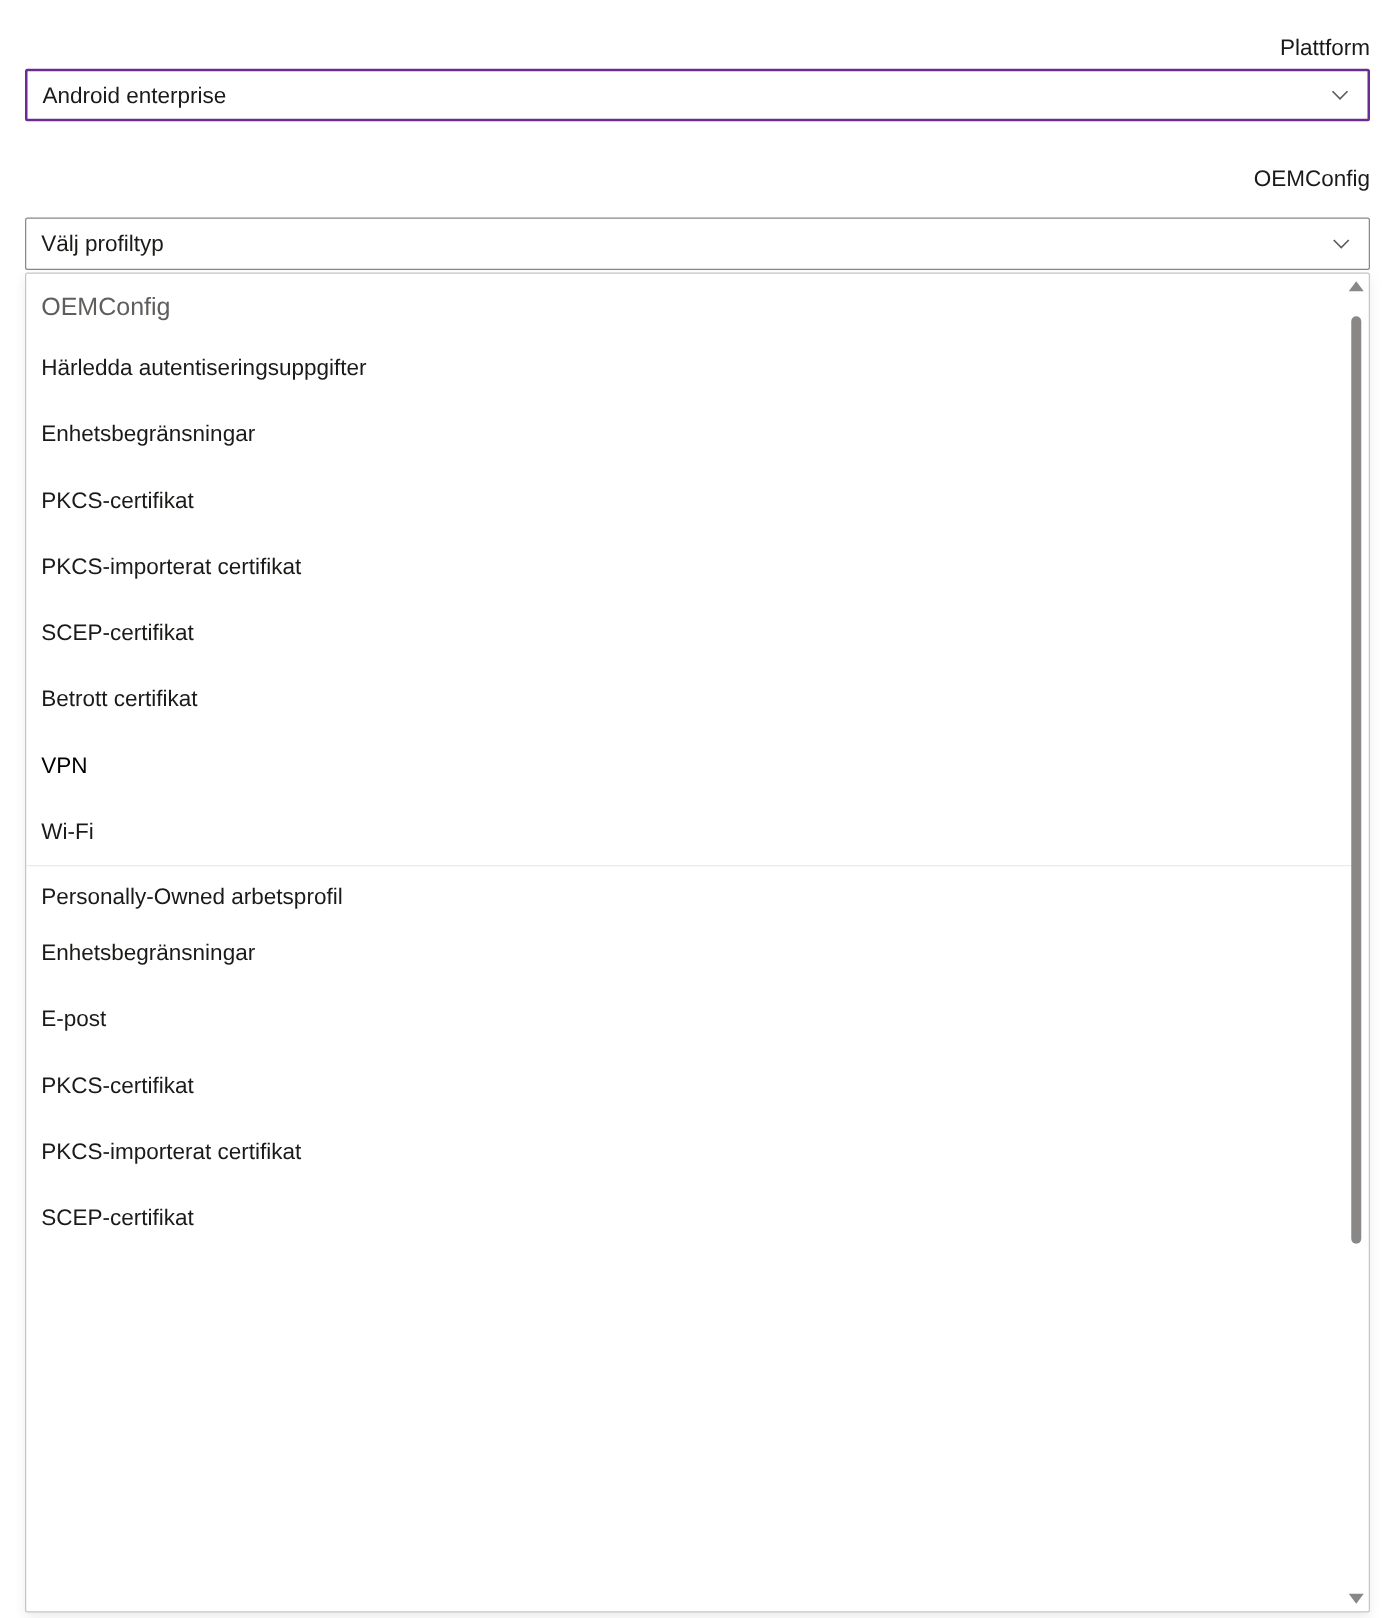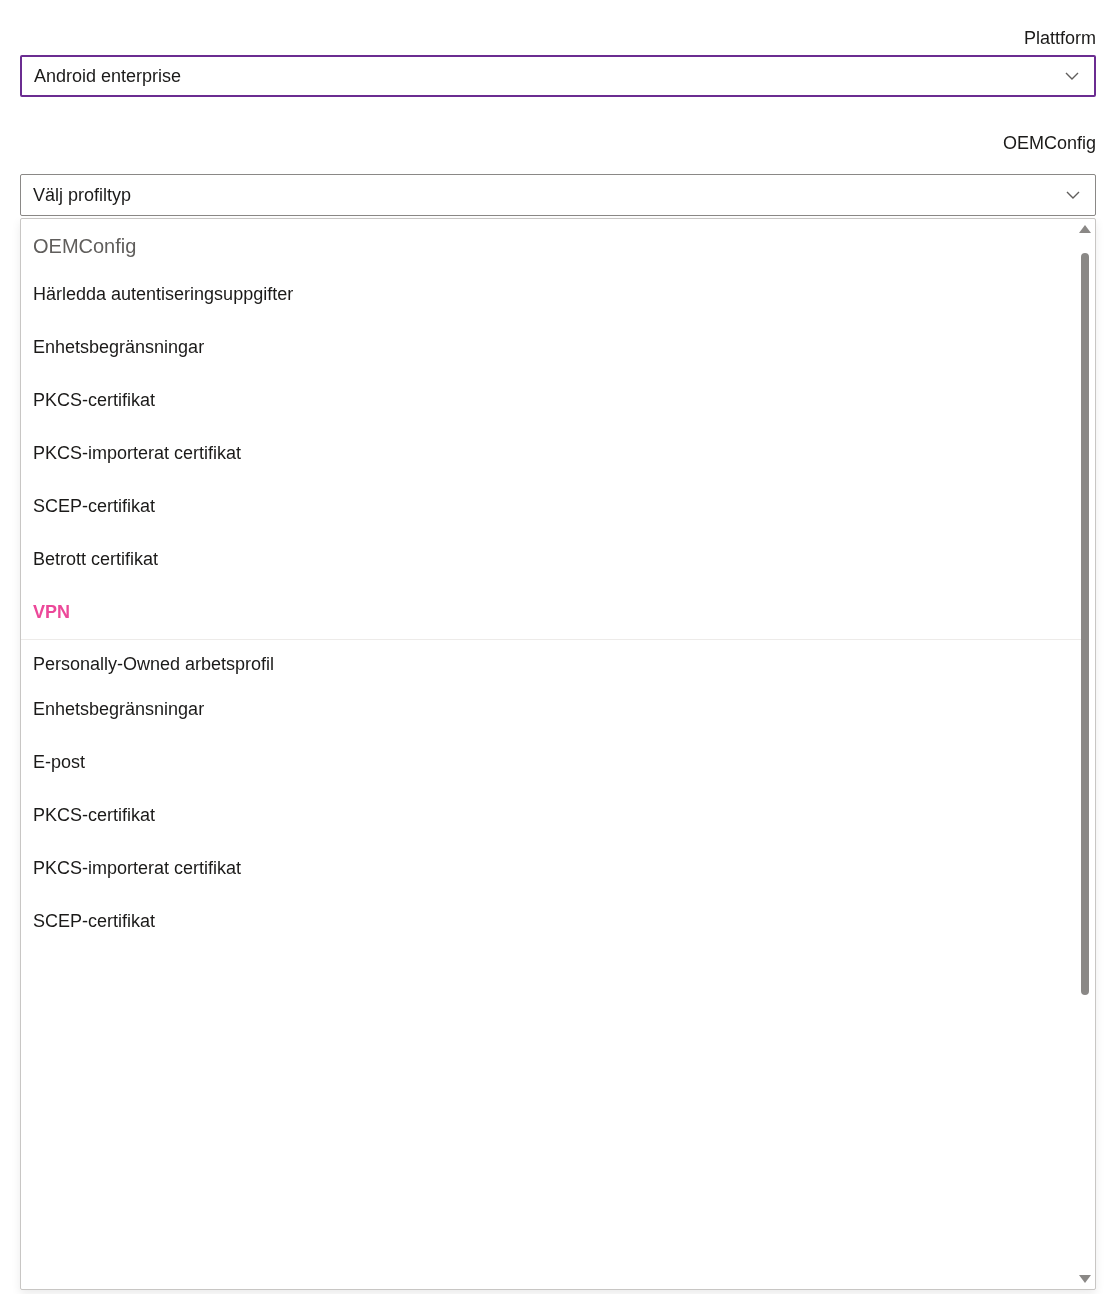--- a/index.html
+++ b/index.html
@@ -94,22 +94,21 @@
     }
 
     .option {
       padding: 16px 12px;
       font-size: 18px;
       color: #1b1a19;
       cursor: pointer;
     }
 
     .option-muted {
-      color: #ec4899;
-      font-weight: bold;
+      color: #000000;
     }
 
     
     .scrollbar {
       position: absolute;
       right: 2px;
       top: 2px;
       bottom: 2px;
       width: 16px;
       display: flex;
@@ -185,20 +184,21 @@
     <div class="group-header">OEMConfig</div>
 
 
     <div class="option">Härledda autentiseringsuppgifter</div>
     <div class="option">Enhetsbegränsningar</div>
     <div class="option">PKCS-certifikat</div>
     <div class="option">PKCS-importerat certifikat</div>
     <div class="option">SCEP-certifikat</div>
     <div class="option">Betrott certifikat</div>
     <div class="option option-muted">VPN</div>
+    <div class="option">Wi-Fi</div>
 
     <div class="section-header">Personally-Owned arbetsprofil</div>
 
     <div class="option">Enhetsbegränsningar</div>
     <div class="option">E-post</div>
     <div class="option">PKCS-certifikat</div>
     <div class="option">PKCS-importerat certifikat</div>
     <div class="option">SCEP-certifikat</div>
   </div>
 

